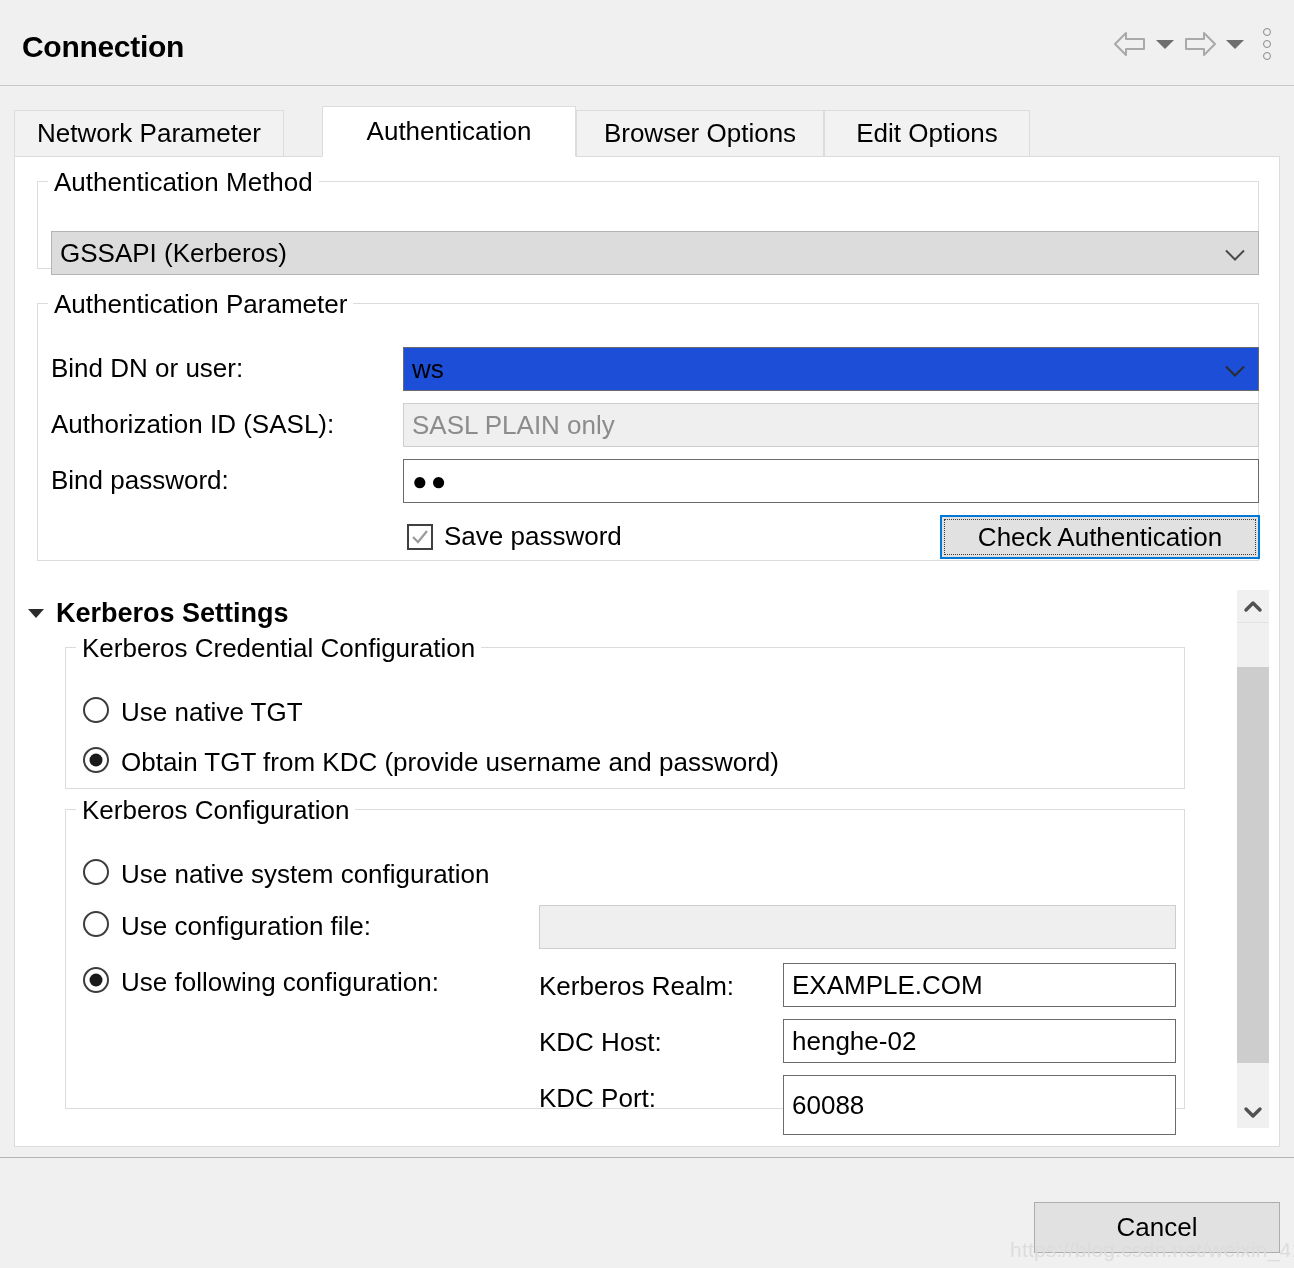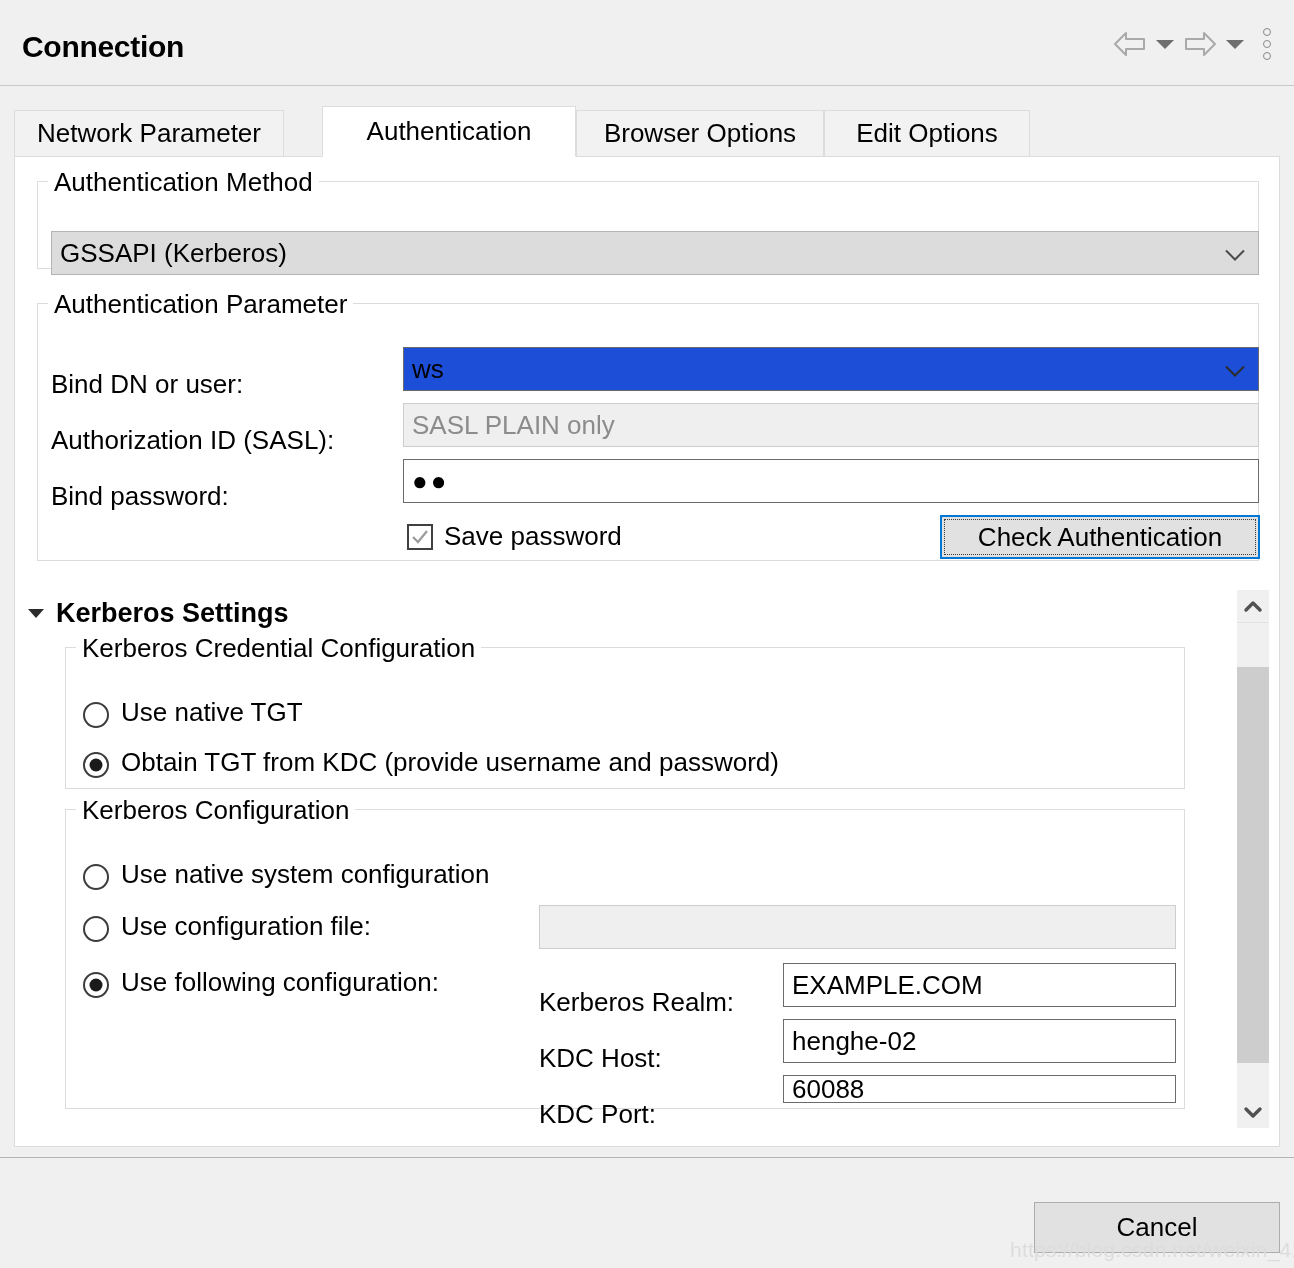--- a/index.html
+++ b/index.html
@@ -64,21 +64,21 @@
     position: absolute;
     border: 1px solid #dcdcdc;
     box-sizing: border-box;
   }
   .group > .g-title {
     position: absolute; top: -15px; left: 10px;
     background: #ffffff; padding: 0 6px;
     font-size: 26px; white-space: nowrap;
   }
 
-  .fld-label { position: absolute; font-size: 26px; white-space: nowrap; margin-top: 16px; }
+  .fld-label { position: absolute; font-size: 26px; white-space: nowrap; }
 
   
   .textbox {
     position: absolute;
     background: #ffffff; border: 1px solid #6b6b6b;
     box-sizing: border-box;
     font-size: 26px;
     display: flex; align-items: center;
     padding-left: 8px;
   }
@@ -120,21 +120,21 @@
   
   #kerberos-header { position: absolute; left: 28px; top: 598px; display: flex; align-items: center; gap: 12px; }
   #kerberos-header .twisty {
     width: 0; height: 0;
     border-left: 8px solid transparent; border-right: 8px solid transparent;
     border-top: 9px solid #2b2b2b;
   }
   #kerberos-header .hdr-text { font-size: 27px; font-weight: bold; }
 
   
-  .radio-row { position: absolute; display: flex; align-items: flex-end; gap: 12px; font-size: 26px; white-space: nowrap; }
+  .radio-row { position: absolute; display: flex; align-items: flex-start; gap: 12px; font-size: 26px; white-space: nowrap; }
   .rd-box { width: 26px; height: 26px; border: 2px solid #3c3c3c; border-radius: 50%; box-sizing: border-box; background: #fff; position: relative; flex: 0 0 auto; }
   .rd-box.checked::after {
     content: ""; position: absolute; left: 50%; top: 50%;
     width: 13px; height: 13px; background: #1a1a1a; border-radius: 50%;
     transform: translate(-50%, -50%);
   }
 
   
   #vscroll {
     position: absolute; left: 1237px; top: 590px; width: 32px; height: 538px;
@@ -301,21 +301,21 @@
   <div class="textbox" style="left:768px; top:806px; width:393px; height:44px;">
     <span>EXAMPLE.COM</span>
   </div>
 
   <div class="fld-label" style="left:524px; top:870px;">KDC Host:</div>
   <div class="textbox" style="left:768px; top:862px; width:393px; height:44px;">
     <span>henghe-02</span>
   </div>
 
   <div class="fld-label" style="left:524px; top:926px;">KDC Port:</div>
-  <div class="textbox" style="left:768px; top:918px; width:393px; height:28px;padding-left:8px;">
+  <div class="textbox" style="left:768px; top:918px; width:393px; height:60px;padding-left:8px;">
     <span>60088</span>
   </div>
 </div>
 
 <div id="kerberos-header">
   <span class="twisty"></span>
   <span class="hdr-text">Kerberos Settings</span>
 </div>
 
 <div id="vscroll">

